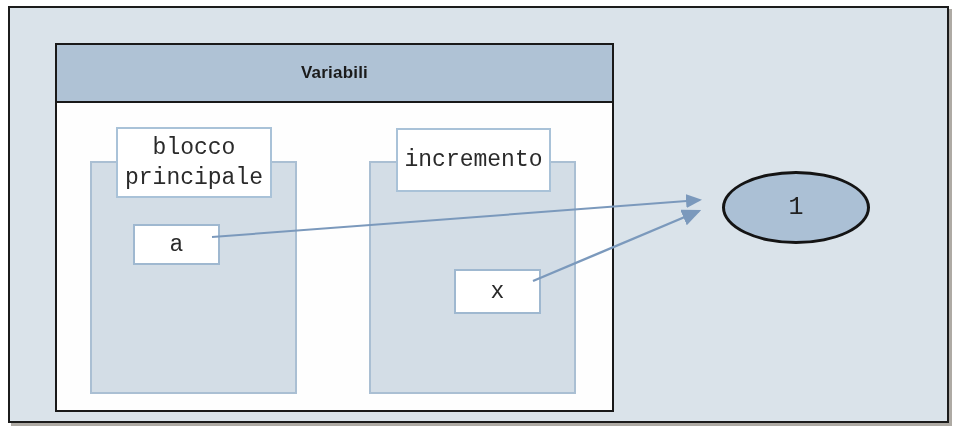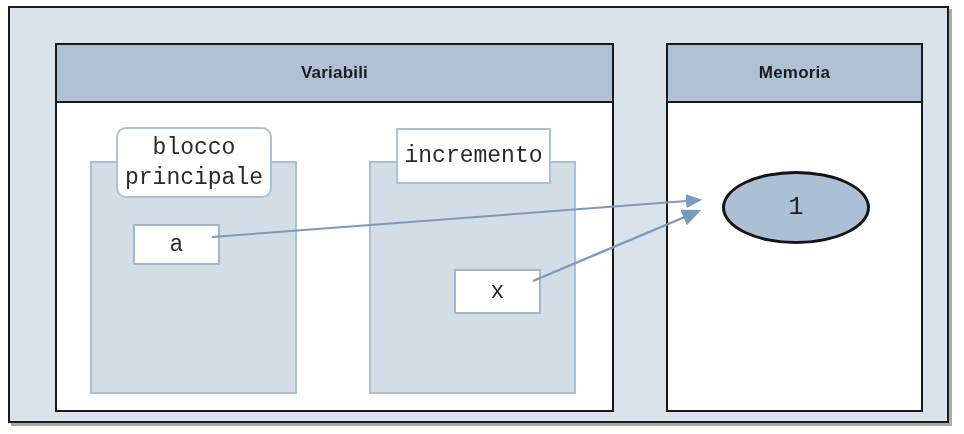--- a/index.html
+++ b/index.html
@@ -64,22 +64,22 @@
     border: 2px solid #a9c2d8;
     display: flex;
     align-items: center;
     justify-content: center;
     text-align: center;
     font-family: "Liberation Mono", "DejaVu Sans Mono", monospace;
     font-size: 23px;
     line-height: 30px;
     color: #2a2a2a;
   }
-  .label-main { left: 106px; top: 119px; width: 156px; height: 71px; border-radius: 10px; }
-  .label-incr { left: 386px; top: 120px; width: 155px; height: 56px; }
+  .label-main { left: 106px; top: 119px; width: 156px; height: 71px; }
+  .label-incr { left: 386px; top: 120px; width: 155px; height: 64px; }
   
   .var-box {
     position: absolute;
     box-sizing: border-box;
     background: #ffffff;
     border: 2px solid #9fb8d0;
     display: flex;
     align-items: center;
     justify-content: center;
     font-family: "Liberation Mono", "DejaVu Sans Mono", monospace;
@@ -117,23 +117,20 @@
 <body>
 
 <div id="canvas">
 
   <div class="frame">
 
     <div class="panel panel-variabili">
       <div class="panel-header">Variabili</div>
     </div>
 
-    <div class="panel panel-memoria">
-      <div class="panel-header">Memoria</div>
-    </div>
 
     <div class="scope scope-main"></div>
     <div class="scope-label label-main">blocco principale</div>
     <div class="var-box var-a">a</div>
 
     <div class="scope scope-incr"></div>
     <div class="scope-label label-incr">incremento</div>
     <div class="var-box var-x">x</div>
 
     <div class="mem-ellipse">1</div>

